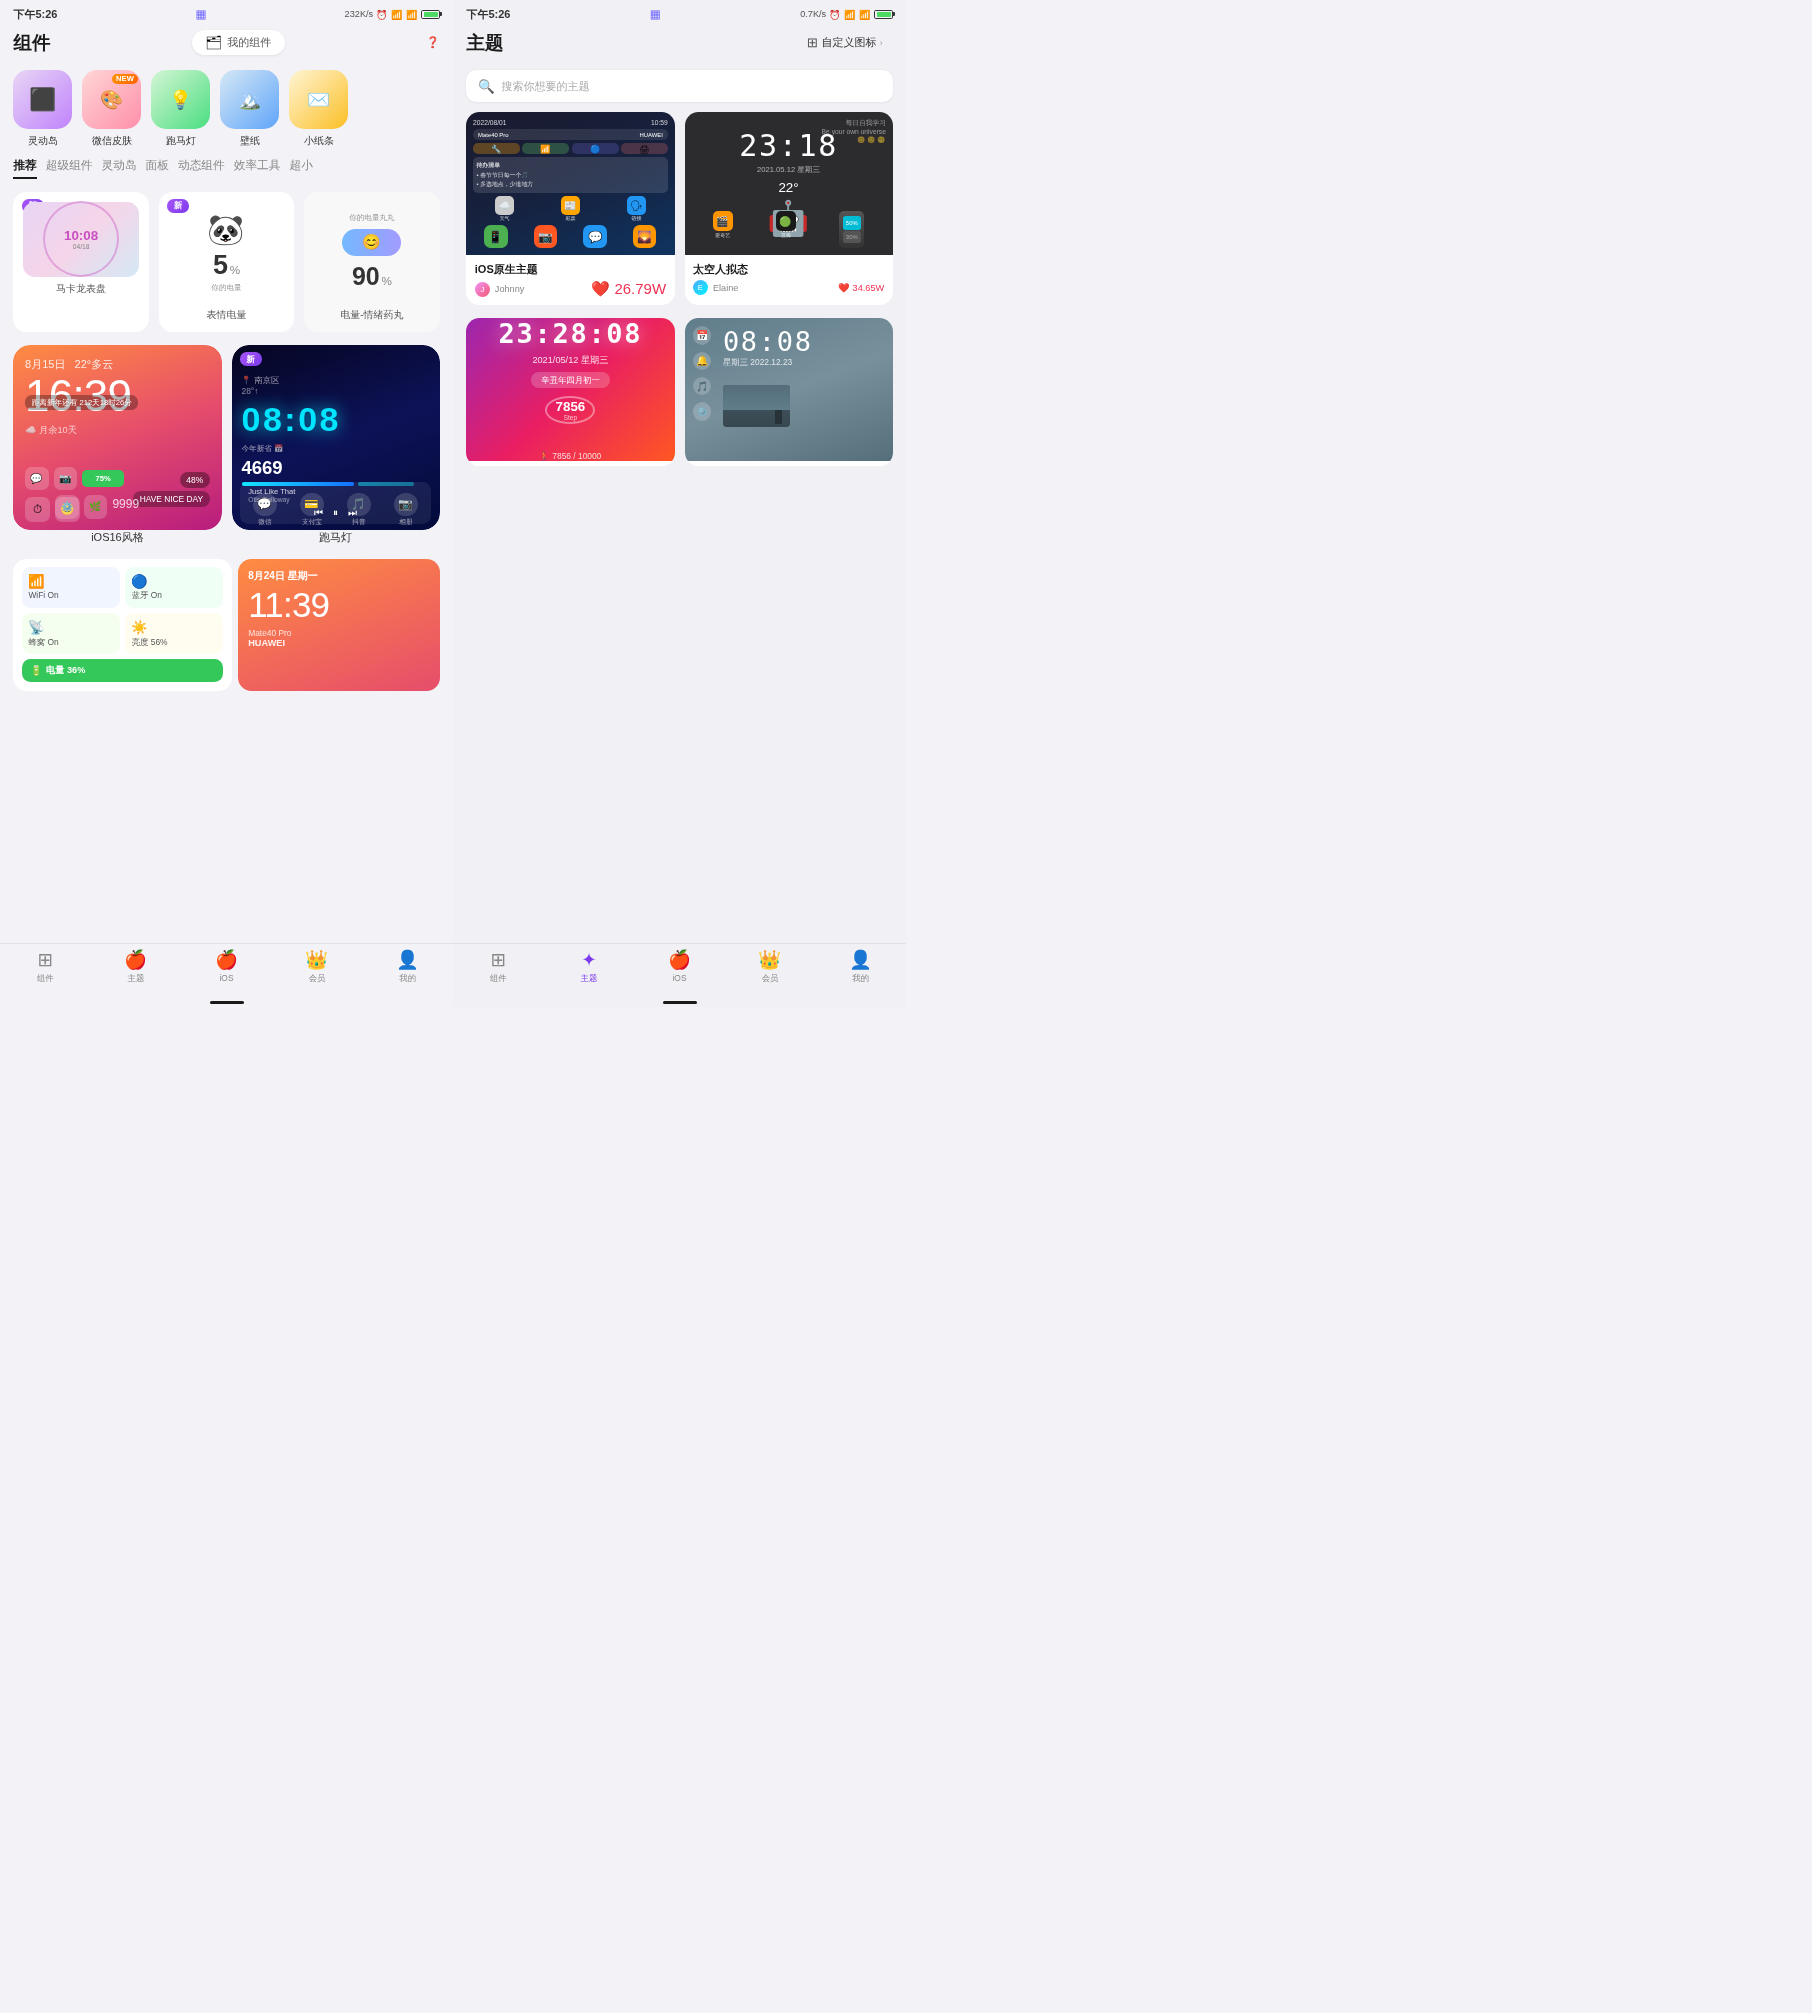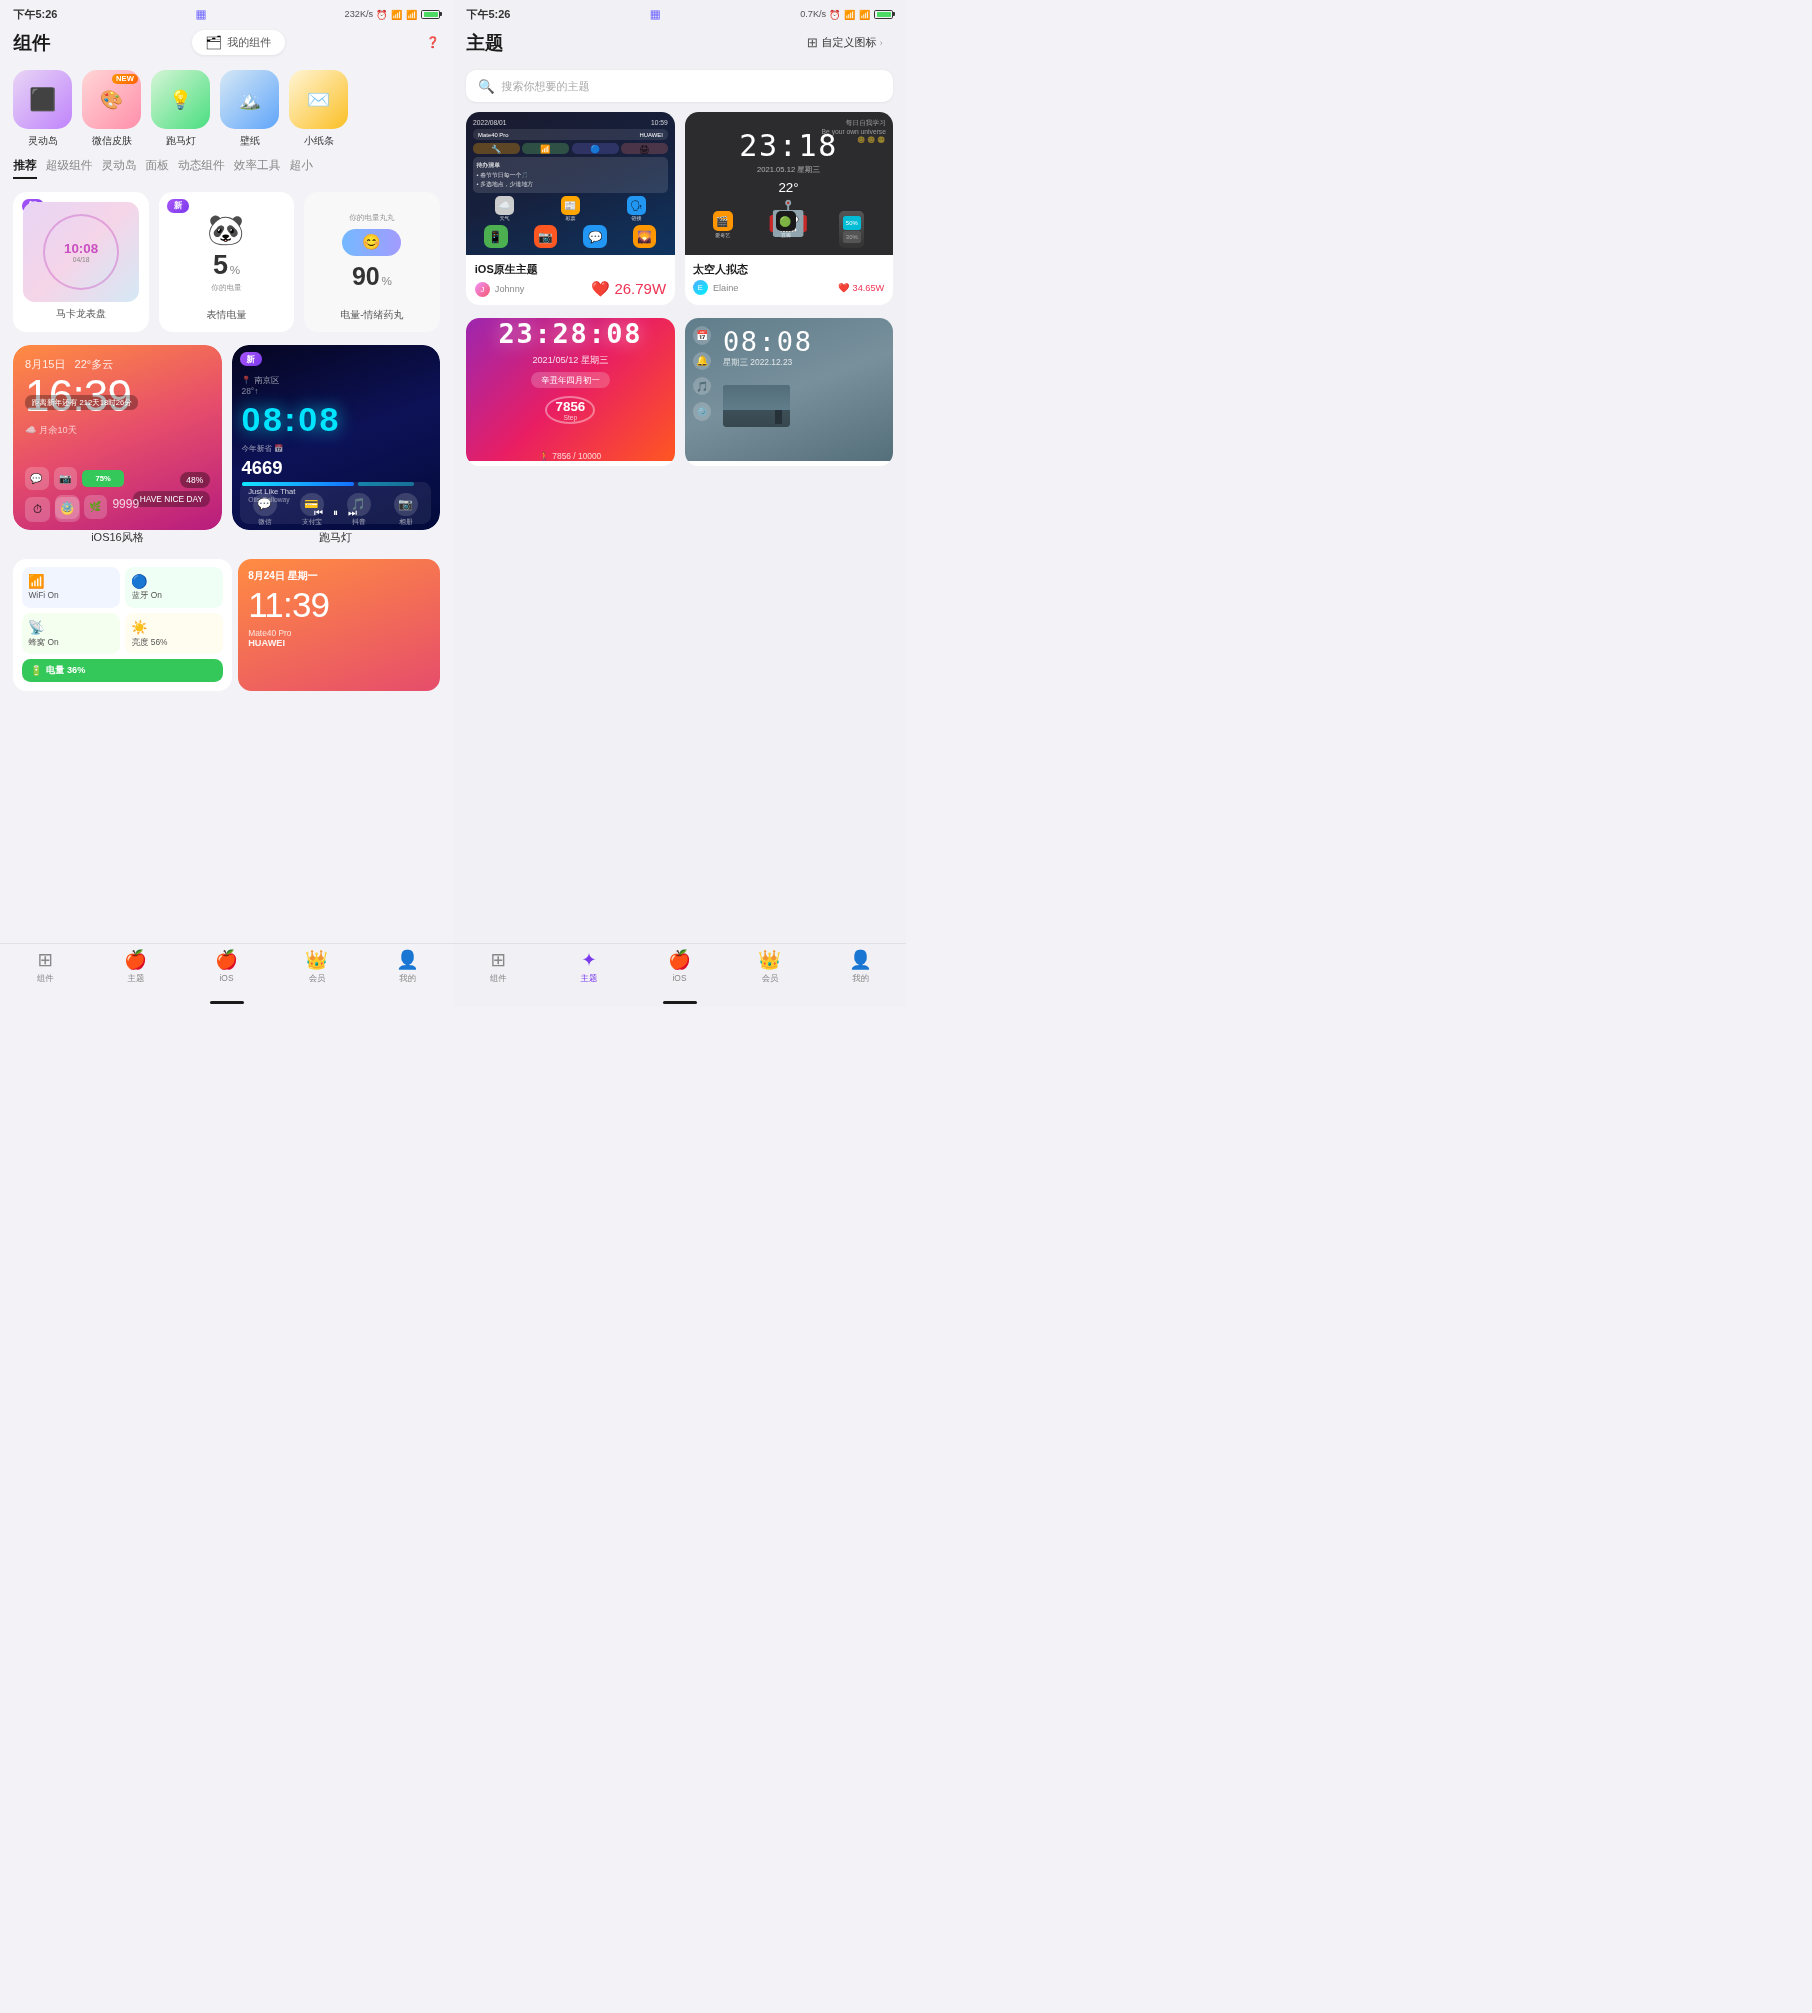--- a/index.html
+++ b/index.html
@@ -249,21 +249,21 @@
       padding: 8.4px 11.7px;
       gap: 6.7px;
       margin: 6.7px 13.4px 10px;
       box-shadow: 0 0.8px 2.5px rgba(0,0,0,0.06);
     }
     .search-placeholder { font-size: 11px; color: #aaa; }
 
     
     .macaron-clock {
       width: 100%;
-      height: 100px;
+      height: 75px;
       background: linear-gradient(135deg, #e8d5f5, #f5d5e8, #d5e8f5);
       border-radius: 11.7px;
       display: flex;
       align-items: center;
       justify-content: center;
       position: relative;
     }
 
     
     .battery-widget {

